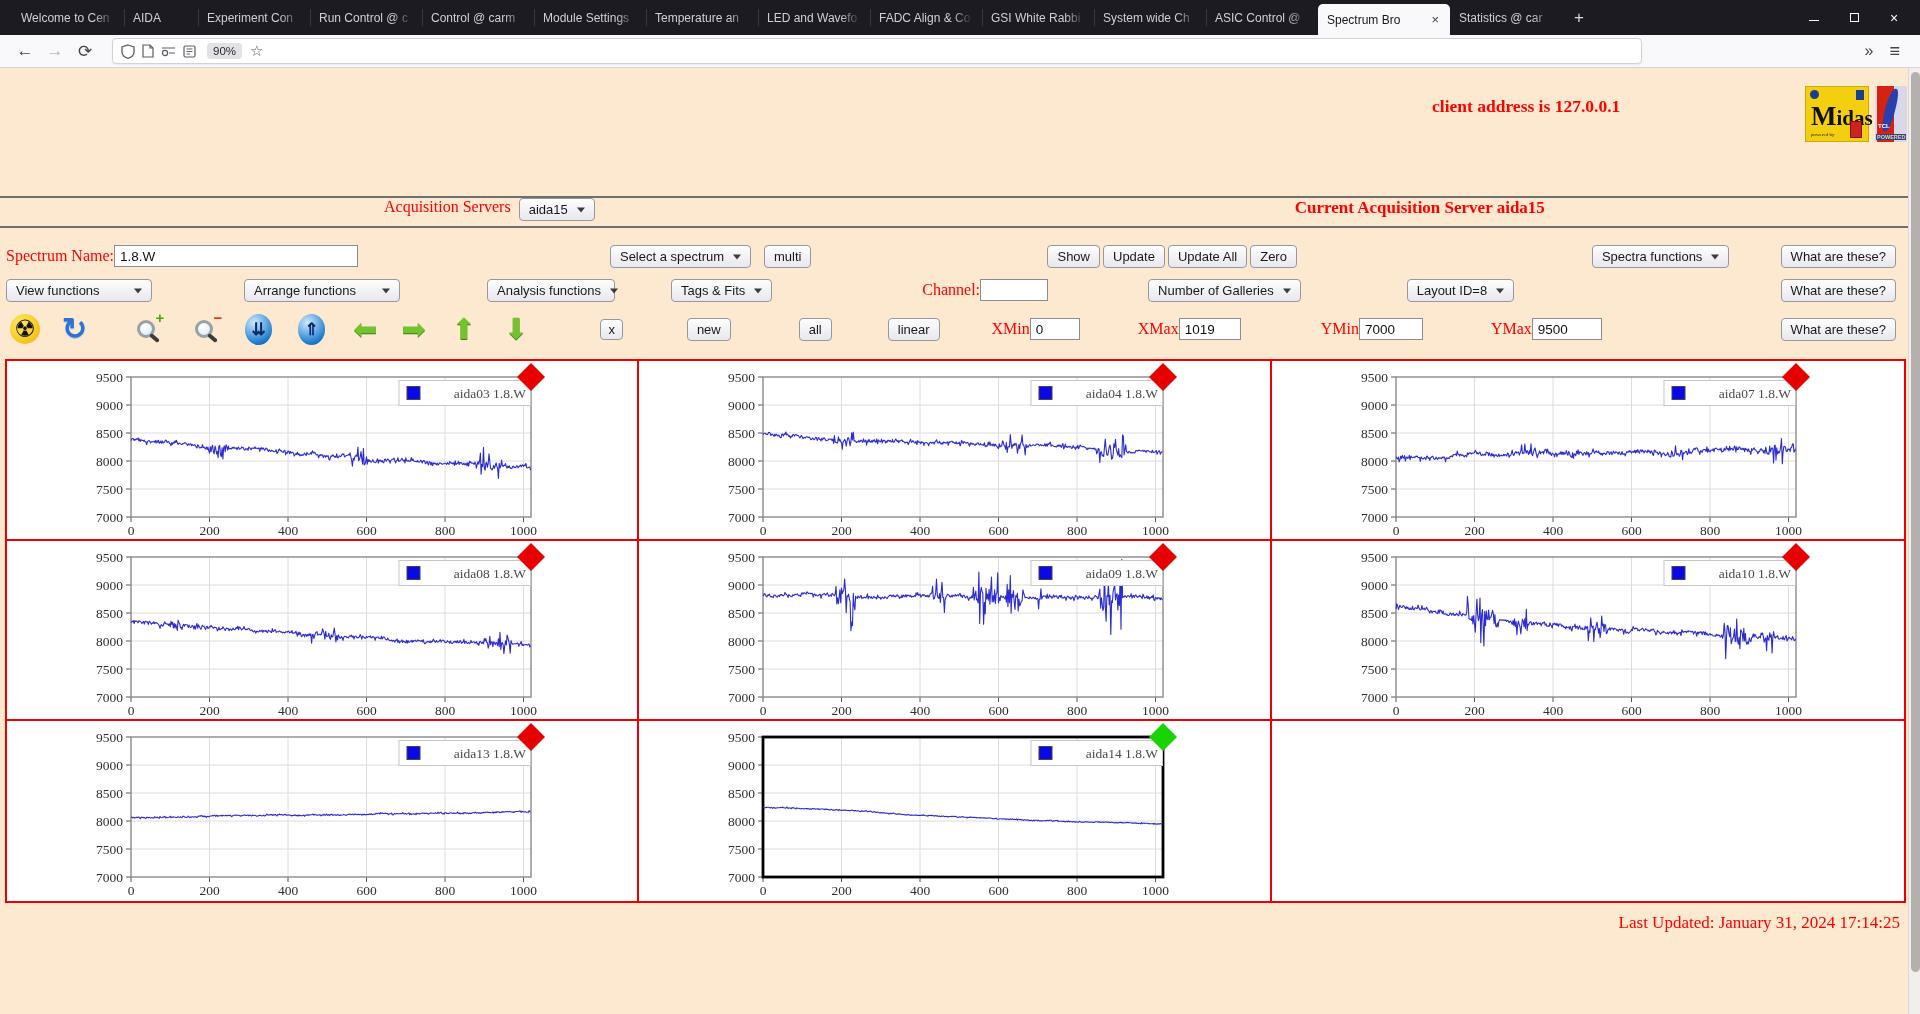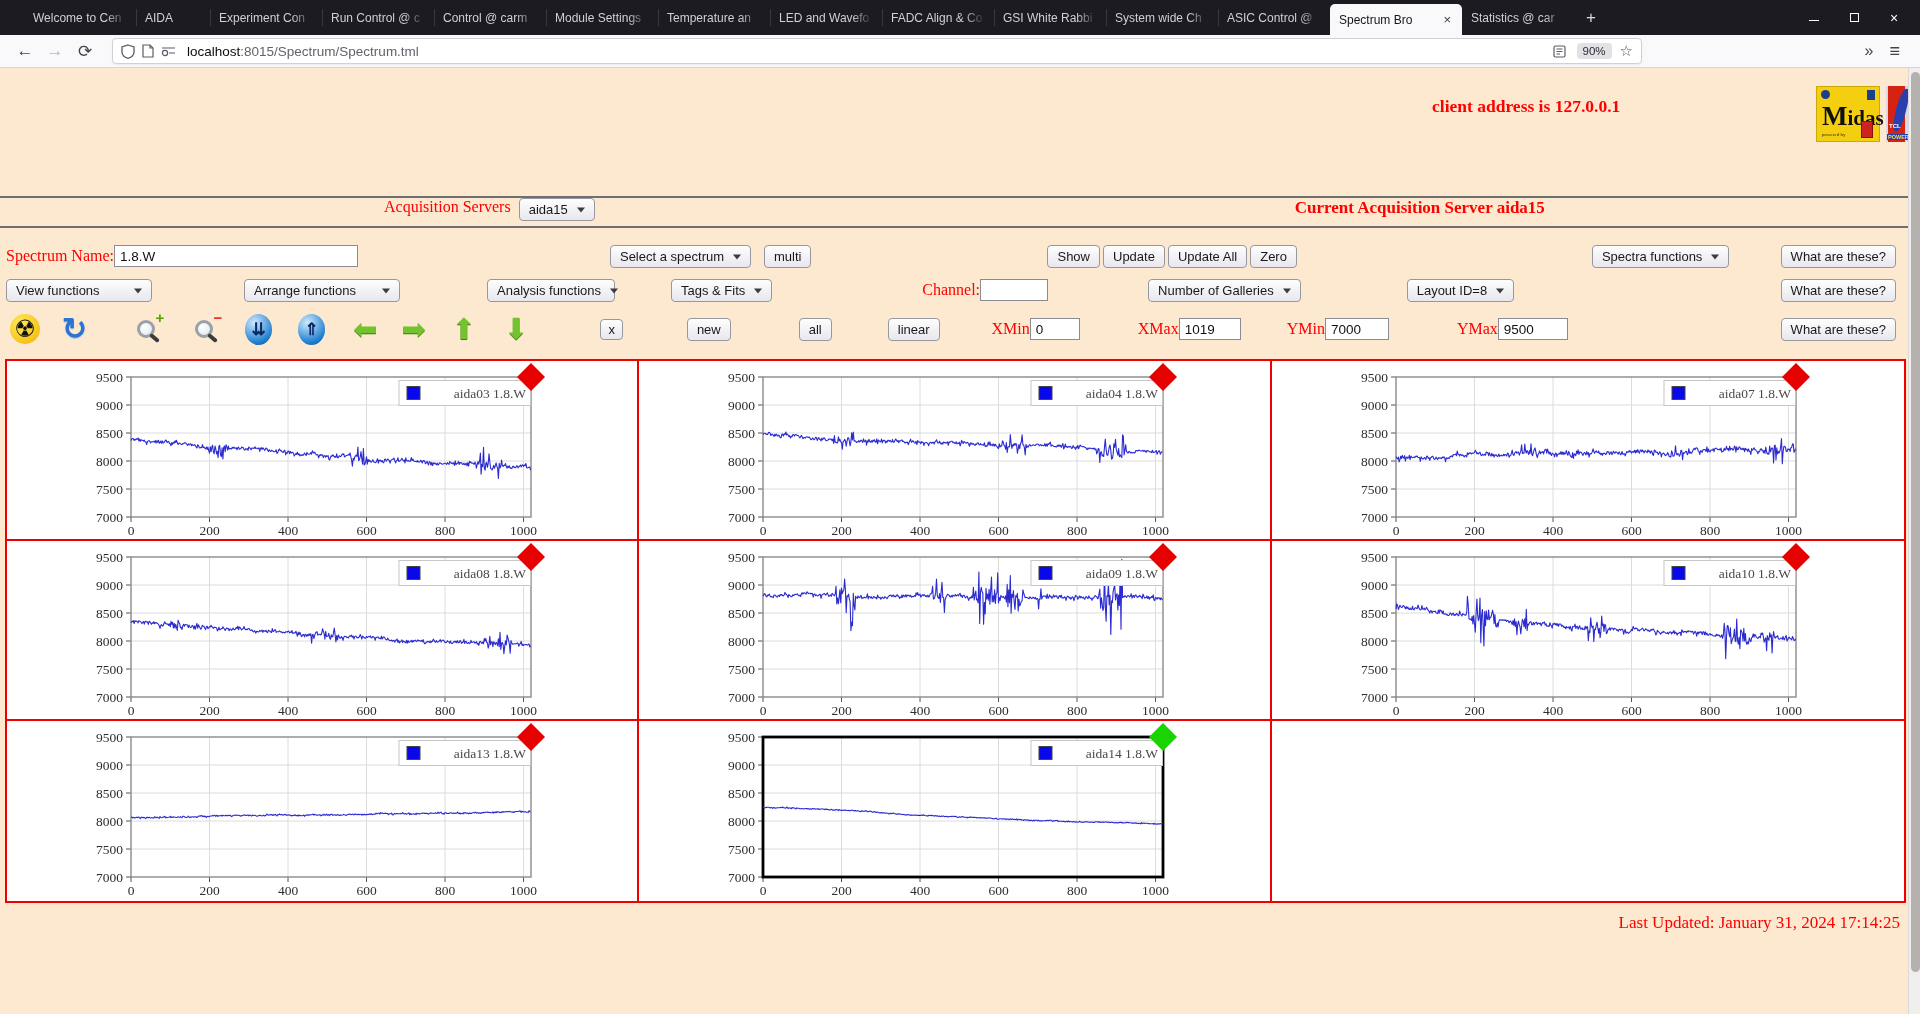--- a/index.html
+++ b/index.html
@@ -1,20 +1,20 @@
 <!DOCTYPE html>
 <html><head>
 <meta charset="utf-8">
 <style>
   * { box-sizing: border-box; margin:0; padding:0; }
   html,body { width:1920px; height:1014px; overflow:hidden; font-family:"Liberation Sans",sans-serif; }
   body { background:#fce9cf; }
 
   
-  .tabbar { height:35px; background:#1c1b22; display:flex; align-items:stretch; padding-left:24px; }
+  .tabbar { height:35px; background:#1c1b22; display:flex; align-items:stretch; padding-left:12px; }
   .tab { display:flex; align-items:center; padding:0 9px; color:#cfcfd8; font-size:12px; position:relative; cursor:default; }
   .tab .tlabel { white-space:nowrap; overflow:hidden; display:block; width:100%;
      -webkit-mask-image:linear-gradient(to right,#000 78%,transparent); mask-image:linear-gradient(to right,#000 78%,transparent); }
   .tab + .tab::before { content:""; position:absolute; left:0; top:9px; bottom:9px; width:1px; background:#39383f; }
   .tab.active { background:#f9f9fb; color:#15141a; border-radius:5px 5px 0 0; margin-top:4px; padding-top:0; }
   .tab.active::before, .tab.active + .tab::before { display:none; }
   .tab.active .tlabel { -webkit-mask-image:none; mask-image:none; }
   .tclose { margin-left:8px; color:#3e3d44; font-size:13px; padding:0 2px; border-radius:3px; }
   .newtab { color:#d8d8df; font-size:17px; display:flex; align-items:center; padding:0 12px; }
   .winctrls { margin-left:auto; display:flex; align-items:center; gap:0; padding-right:6px; }
@@ -40,21 +40,21 @@
   .page { position:relative; height:946px; background:#fce9cf; }
   .scrolltrack { position:absolute; right:0; top:0; width:12px; height:100%; background:#f1efed; border-left:1px solid #dcdad8; }
   .scrollthumb { position:absolute; left:1.5px; top:4px; width:9px; height:900px; background:#b3b0ae; border-radius:5px; }
 
   .rl { color:#ff0000; font-family:"Liberation Serif",serif; font-size:16px; }
   .rlb { color:#ff0000; font-family:"Liberation Serif",serif; font-weight:bold; }
 
   .pghead { position:relative; padding-top:24px; height:84px; }
   .pgtitle { position:absolute; left:8px; top:28px; font-size:17.5px; }
   .client { position:absolute; left:1432px; top:28px; font-size:17.5px; }
-  .logos { position:absolute; right:2px; top:18px; display:flex; gap:6px; }
+  .logos { position:absolute; right:13px; top:18px; display:flex; gap:6px; }
   .midaslogo { width:64px; height:56px; background:#f3cf10; border:1px solid #caa90a; position:relative; font-family:"Liberation Serif",serif; }
   .midaslogo .m { position:absolute; left:5px; top:14px; font-size:21px; font-weight:bold; color:#111; }
   .midaslogo .m b { font-size:27px; }
   .midaslogo .em1 { position:absolute; left:4px; top:3px; width:9px; height:9px; background:#1a3f8f; border-radius:50%; }
   .midaslogo .em2 { position:absolute; right:4px; top:3px; width:8px; height:10px; background:#1a3f8f; }
   .midaslogo .pb { position:absolute; left:5px; bottom:4px; font-size:5px; color:#222; }
   .midaslogo .tk { position:absolute; right:6px; bottom:3px; width:12px; height:17px; background:#cc2222; border:1px solid #8a1010; }
   .tcllogo { width:32px; height:56px; background:#d8d8e8; position:relative; overflow:hidden; }
   .tcllogo .red { position:absolute; left:2px; top:0; width:17px; height:56px; background:#d42310; }
   .tcllogo .feather { position:absolute; left:10px; top:2px; width:10px; height:44px; background:#2a3fae; border-radius:60% 40% 50% 50%; transform:rotate(14deg); }
@@ -182,21 +182,20 @@
           <path d="M1 1 H8 L11 4 V13 H1 Z" fill="none" stroke="#5b5b66" stroke-width="1.2"></path>
           <path d="M8 1 V4 H11" fill="none" stroke="#5b5b66" stroke-width="1.2"></path>
         </svg>
     </span>
     <span class="uico">
       <svg width="15" height="12" viewBox="0 0 15 12">
           <circle cx="4" cy="8" r="2.6" fill="none" stroke="#5b5b66" stroke-width="1.2"></circle>
           <path d="M1 3 H14 M8 8 H14" stroke="#5b5b66" stroke-width="1.2"></path>
         </svg>
     </span>
-    <span class="urltext"><b style="font-weight:normal;">localhost</b><span class="path">:8015/Spectrum/Spectrum.tml</span></span>
     <span class="uico">
       <svg width="13" height="13" viewBox="0 0 13 13">
           <rect x="1" y="1" width="11" height="11" rx="1.5" fill="none" stroke="#5b5b66" stroke-width="1.2"></rect>
           <path d="M3.5 4 H9.5 M3.5 6.5 H9.5 M3.5 9 H7" stroke="#5b5b66" stroke-width="1.1"></path>
         </svg>
     </span>
     <span class="zoombadge">90%</span>
     <span class="star">☆</span>
   </div>
   <div class="navright">
@@ -297,21 +296,21 @@
     <span class="icw garrow" style="margin-left:26px;">⬆</span>
     <span class="icw garrow" style="margin-left:28px;">⬇</span>
     <span class="btn" style="margin-left:72px; padding:2px 7px;">x</span>
     <span class="btn" style="margin-left:64px;">new</span>
     <span class="btn" style="margin-left:68px;">all</span>
     <span class="btn" style="margin-left:56px;">linear</span>
     <span class="rl" style="margin-left:52px;">XMin</span>
     <input class="inp" style="width: 50px;" value="0">
     <span class="rl" style="margin-left:58px;">XMax</span>
     <input class="inp" style="width: 62px;" value="1019">
-    <span class="rl" style="margin-left:46px;">YMin</span>
+    <span class="rl" style="margin-left:80px;">YMin</span>
     <input class="inp" style="width: 64px;" value="7000">
     <span class="rl" style="margin-left:68px;">YMax</span>
     <input class="inp" style="width: 70px;" value="9500">
     <span class="btn" style="margin-left:auto; margin-right:24px;">What are these?</span>
   </div>
 
 
   <div class="grid" id="grid">
       <div class="cell">
         <div class="chartbox"><svg width="470" height="176" viewBox="0 0 470 176">

